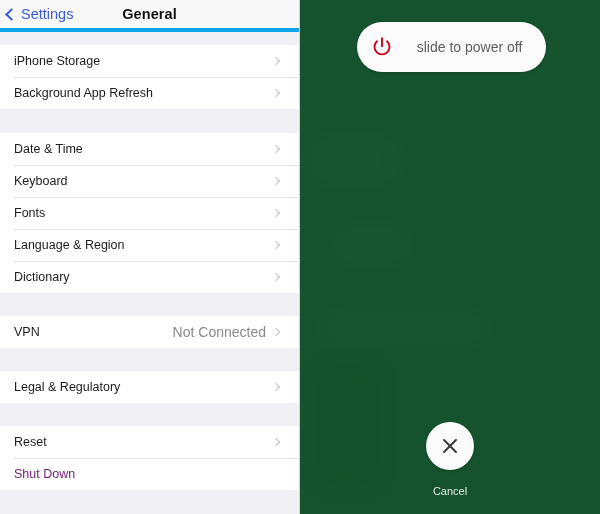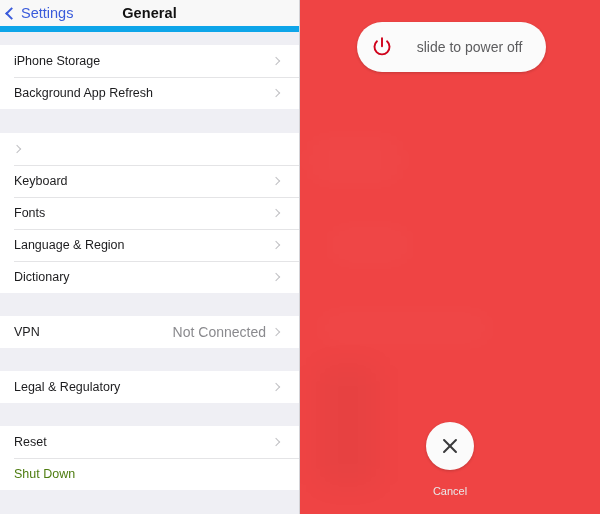--- a/index.html
+++ b/index.html
@@ -19,21 +19,21 @@
     overflow:hidden;
     border-right:1px solid #d2d2d6;
   }
 
   .nav-bar {
     position:relative;
     height:32px;
     background:#f8f8f8;
     display:flex;
     align-items:center;
-    border-bottom:6px solid #0ea5e9;
+    border-bottom:4px solid #0ea5e9;
   }
   .back-btn {
     display:flex; align-items:center;
     padding-left:7px;
     color:#3a5bdb;
     font-size:14.5px;
     cursor:pointer;
   }
   .chev-back {
     display:inline-block;
@@ -79,40 +79,40 @@
     left:14px; right:0; top:0;
     height:1px;
     background:#e4e4e6;
   }
   .row-label {
     font-size:12.5px;
     color:#1c1c1e;
     flex:1;
     white-space:nowrap;
   }
-  .row-label.link { color:#4d7c0f; }
+  .row-label.link { color:#701a75; }
   .row-value {
     font-size:14px;
     color:#8a8a8e;
     margin-right:7px;
     white-space:nowrap;
   }
   .chev-right {
     width:6px; height:6px;
     border-top:1.4px solid #c0c0c4;
     border-right:1.4px solid #c0c0c4;
     transform:rotate(45deg);
     flex:none;
   }
 
   
   .power-pane {
     position:relative;
     width:300px; height:514px;
-    background:#ef4444;
+    background:#14532d;
     overflow:hidden;
   }
   
   .blur-a, .blur-b, .blur-c, .blur-d {
     position:absolute;
     background:rgba(255,255,255,0.022);
     filter:blur(14px);
     border-radius:8px;
   }
   .blur-a { left:10px;  top:140px; width:90px;  height:40px; }
@@ -198,20 +198,21 @@
               <div class="chev-right"></div>
             </div>
             <div class="row">
               <div class="row-label">Background App Refresh</div>
               <div class="chev-right"></div>
             </div>
           </div>
           <div class="gap gap-mid"></div>
           <div class="group">
             <div class="row">
+              <div class="row-label">Date &amp; Time</div>
               <div class="chev-right"></div>
             </div>
             <div class="row">
               <div class="row-label">Keyboard</div>
               <div class="chev-right"></div>
             </div>
             <div class="row">
               <div class="row-label">Fonts</div>
               <div class="chev-right"></div>
             </div>

